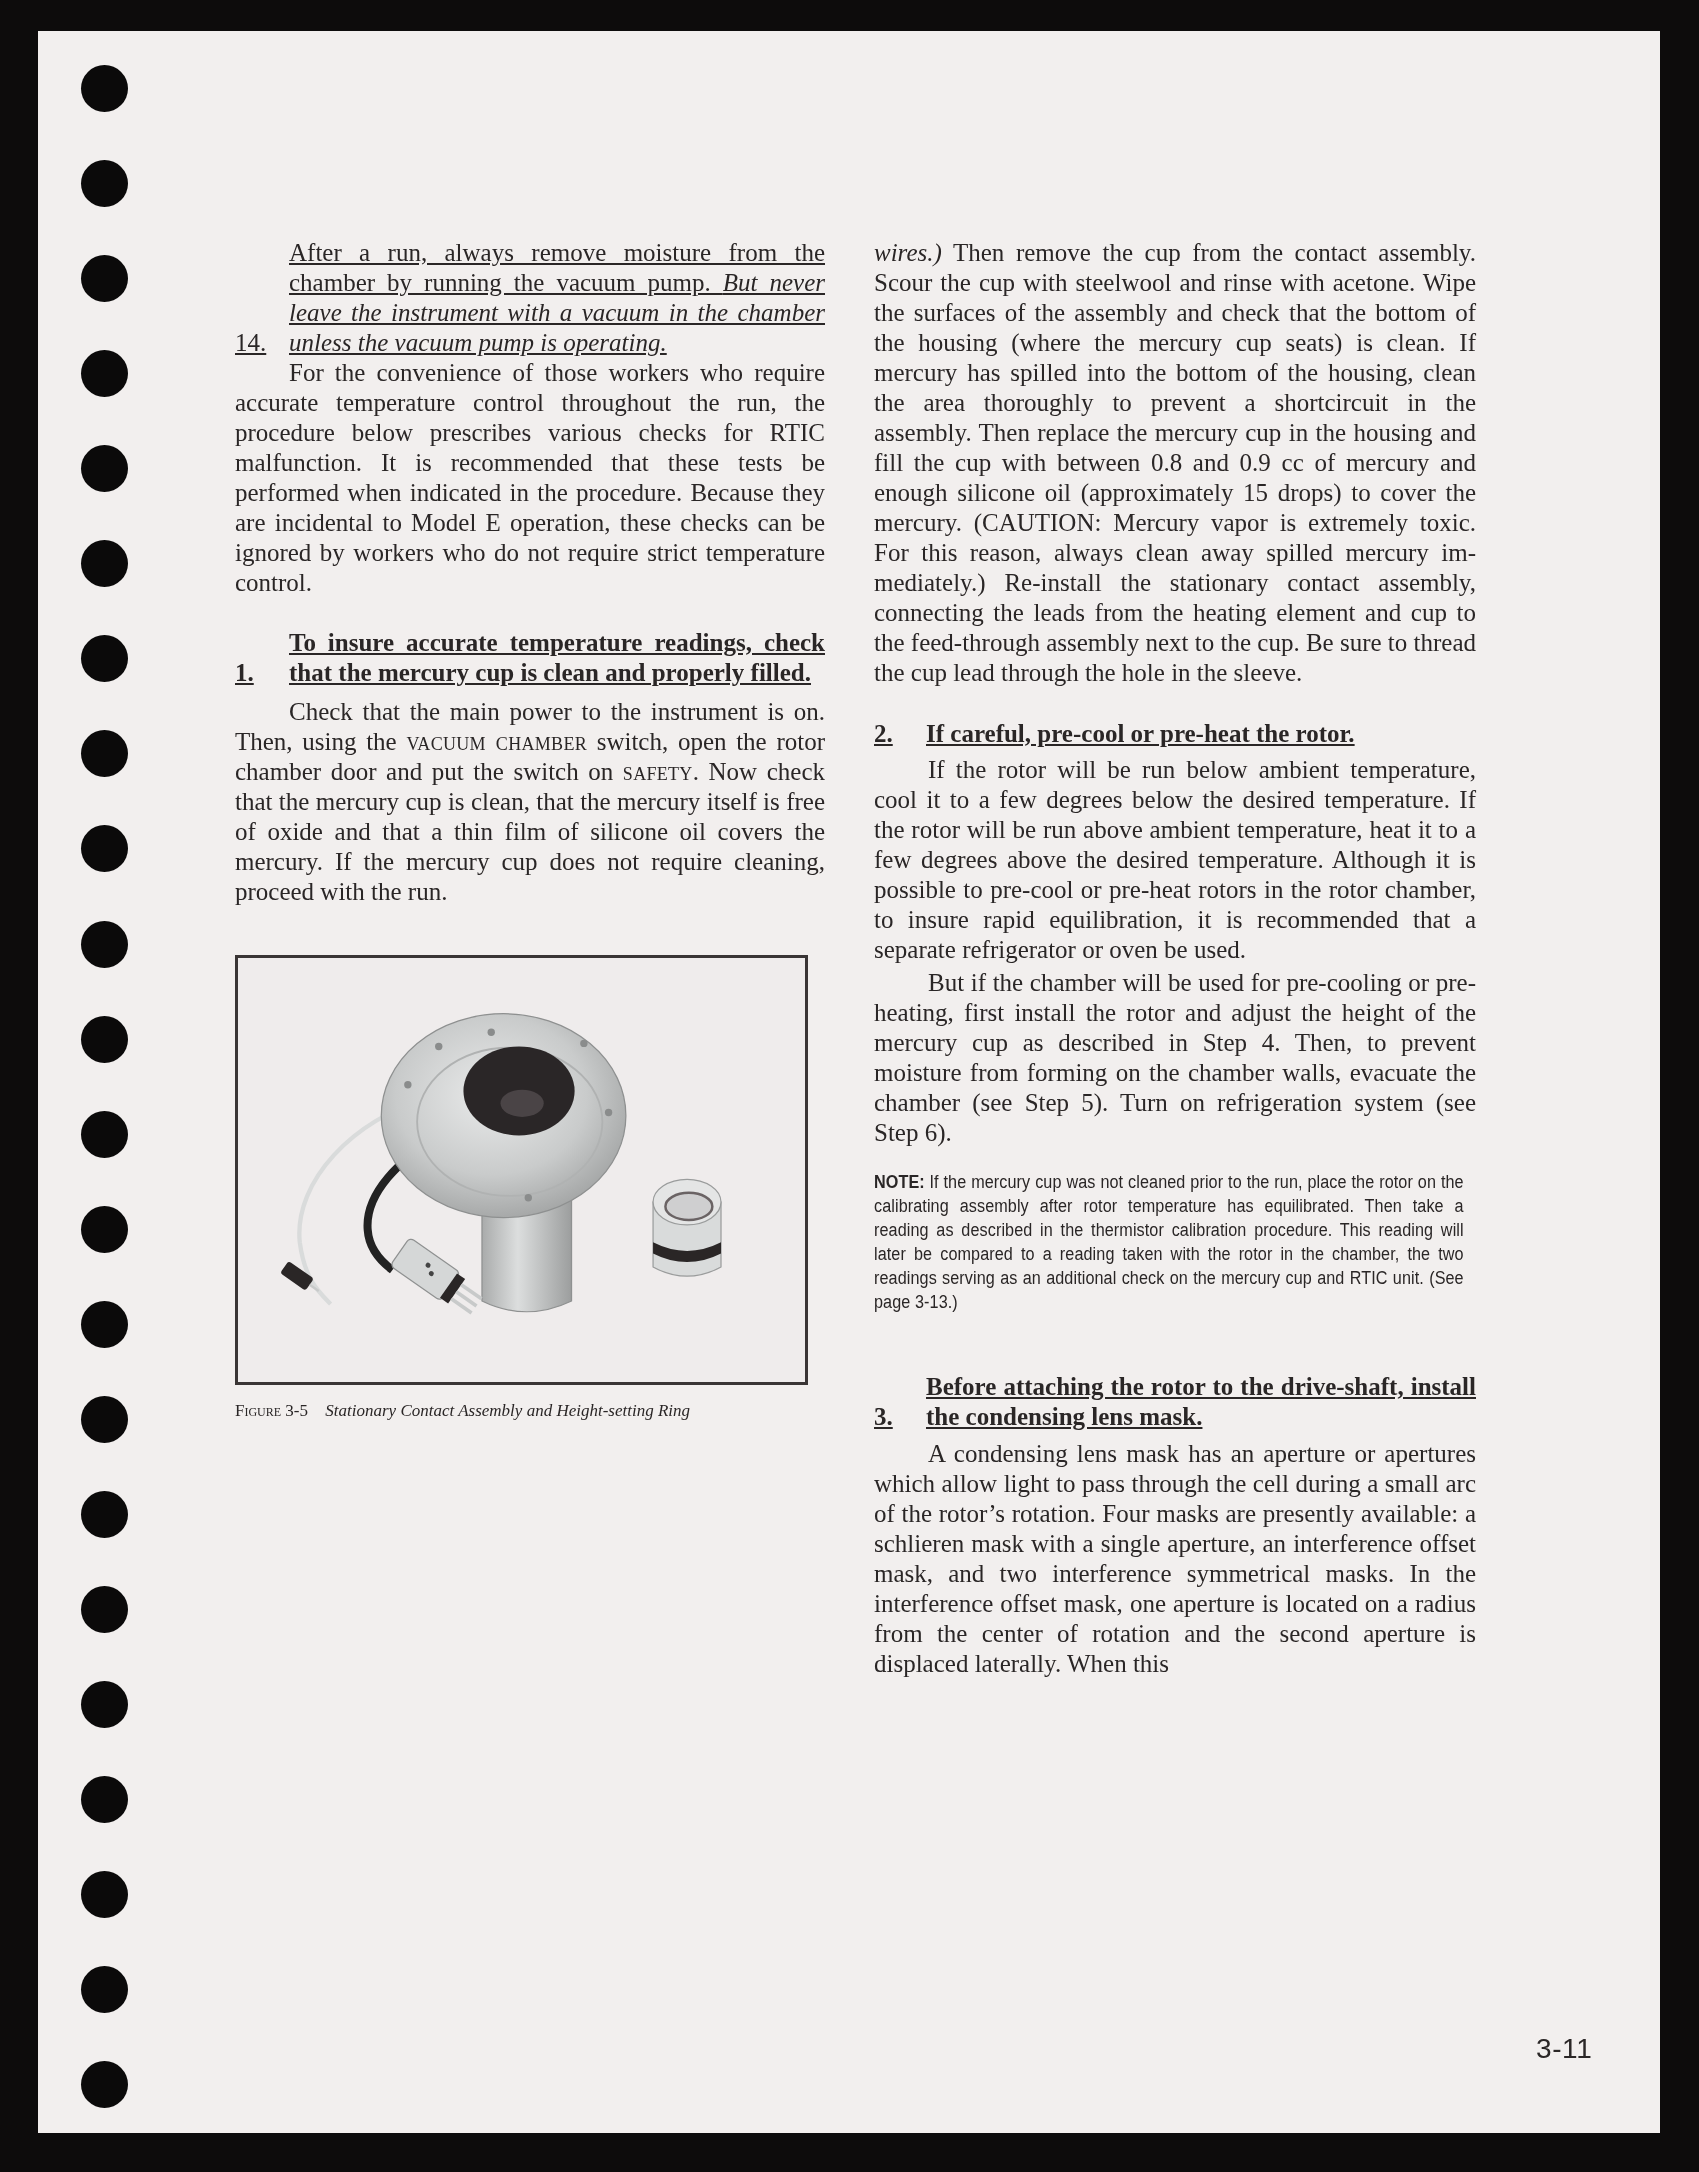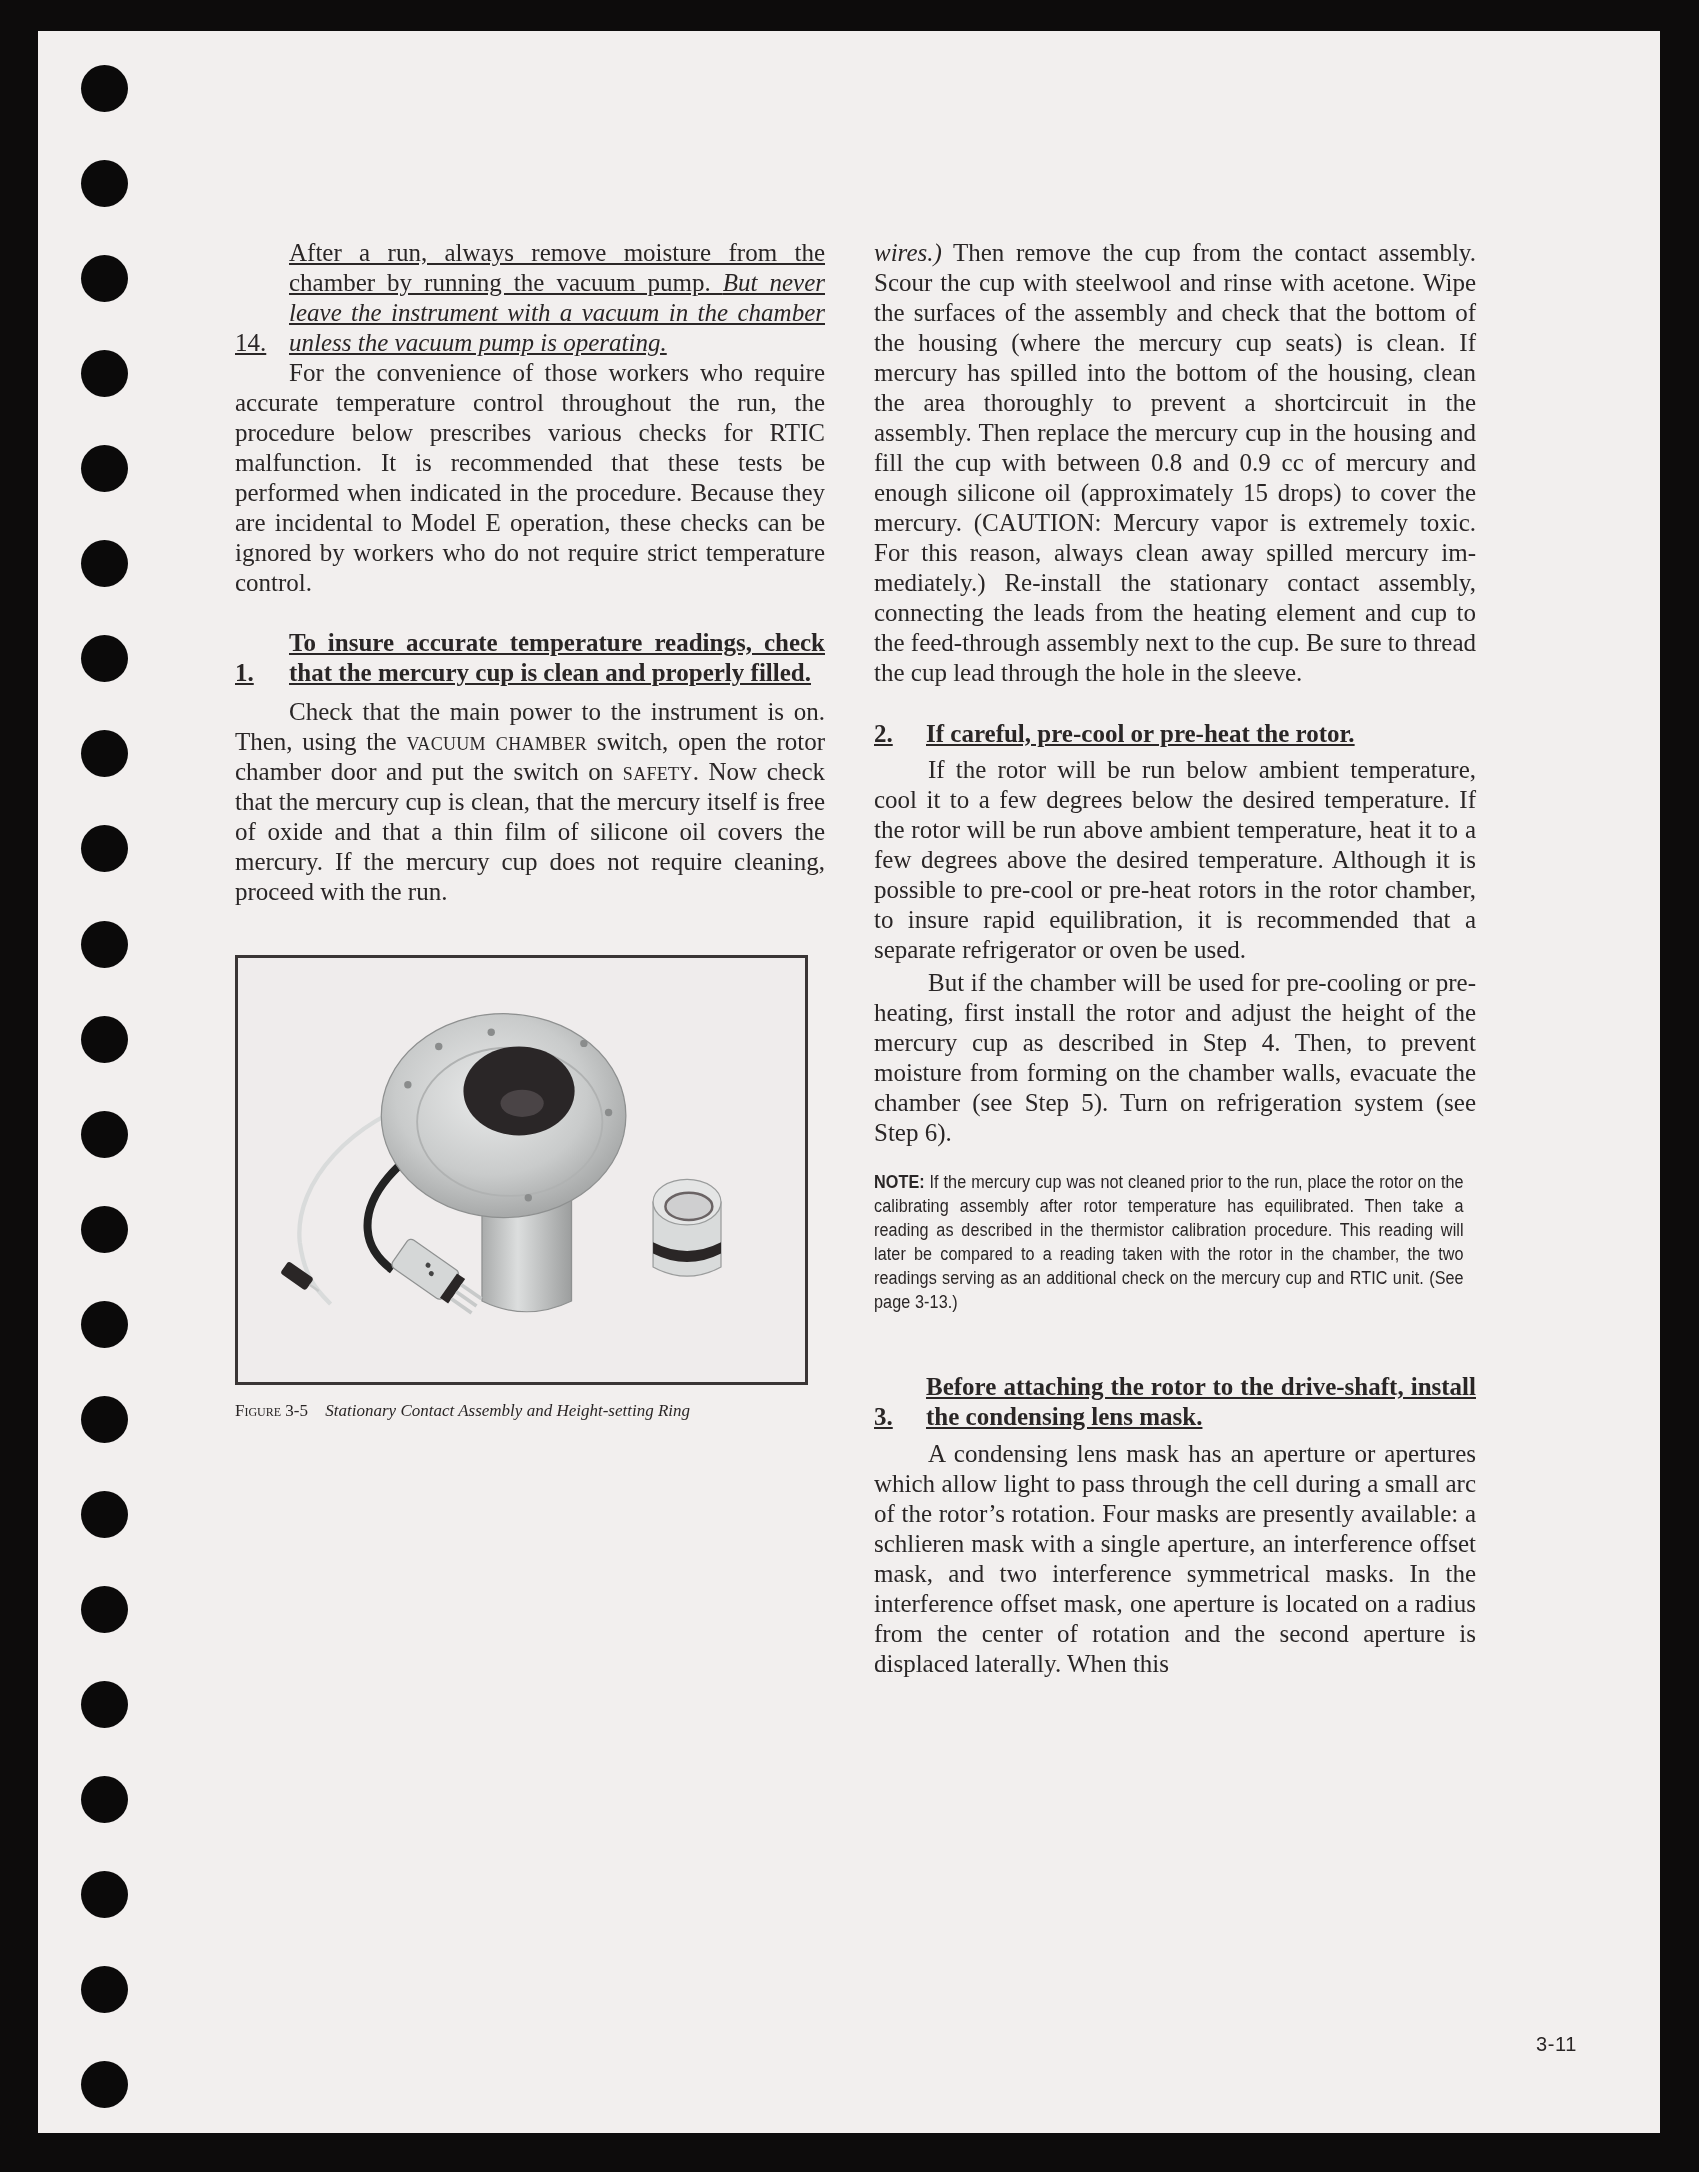--- a/index.html
+++ b/index.html
@@ -103,21 +103,21 @@
       width: 641px;
       text-align: justify;
     }
     .note .note-label { font-weight: bold; margin-right: 5px; }
 
     .page-number {
       position: absolute;
       left: 1536px;
       top: 2033px;
       font-family: "Liberation Sans", "DejaVu Sans", sans-serif;
-      font-size: 20px;
+      font-size: 28px;
       letter-spacing: 0.6px;
       color: #2b2727;
     }
   </style>
 </head>
 <body>
 
 <div class="paper">
   <div id="holes">
       <div class="hole" style="top: 34px;"></div>

